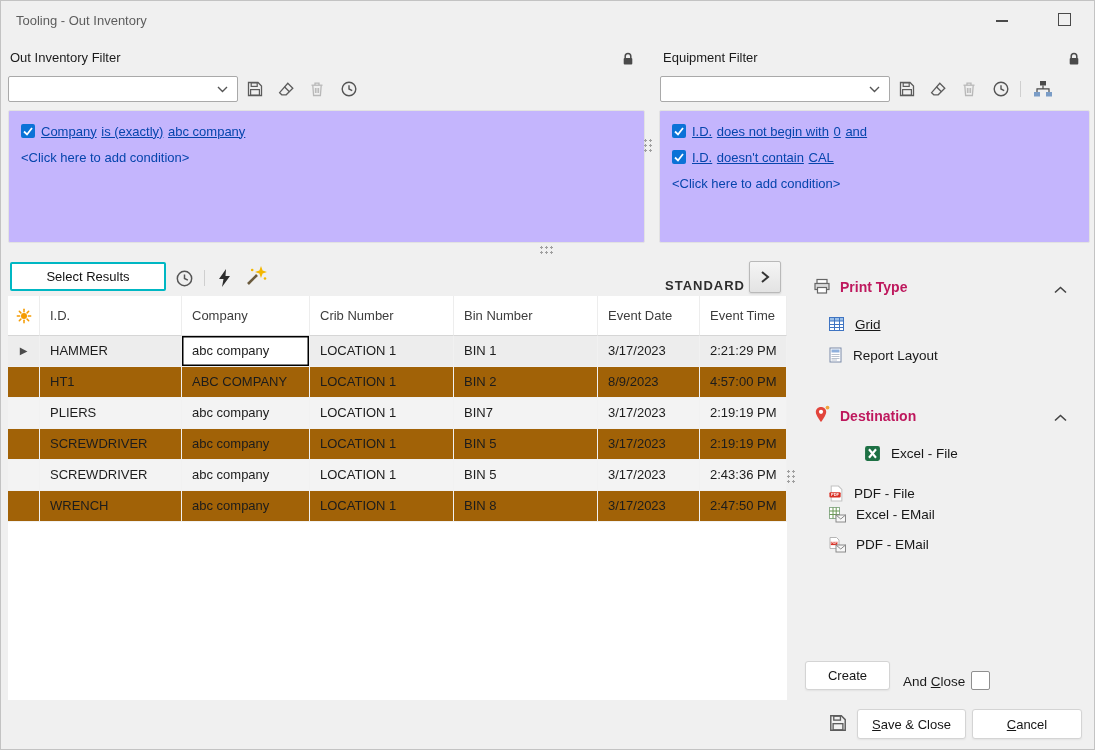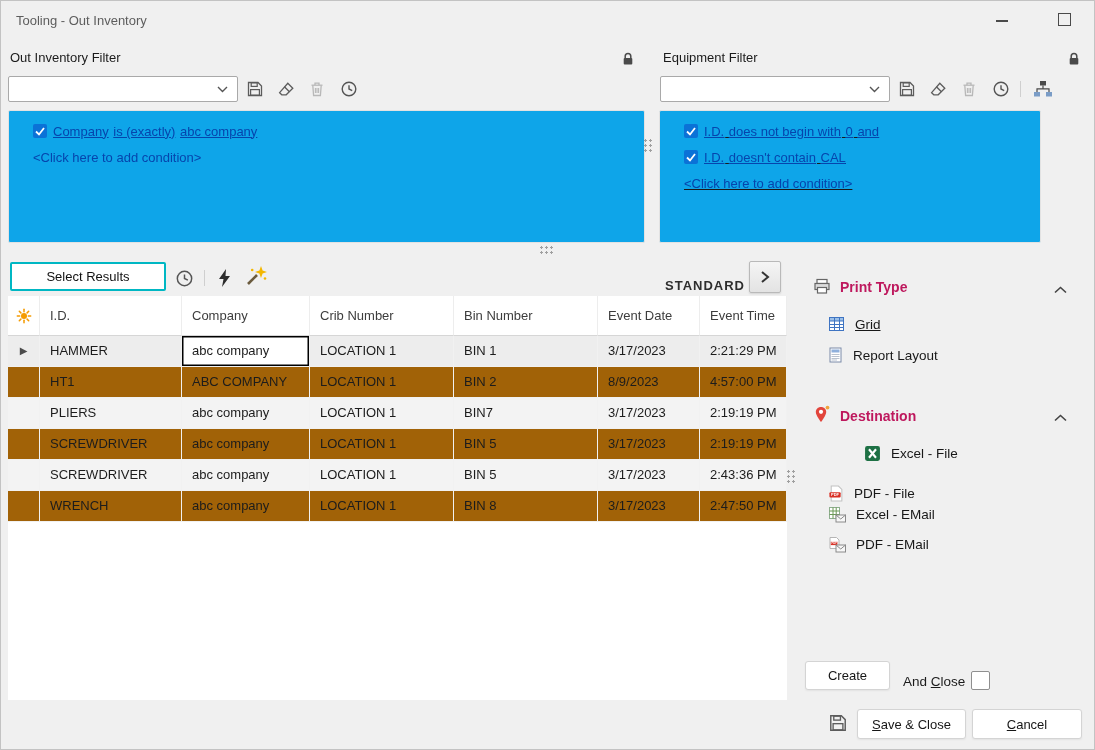--- a/index.html
+++ b/index.html
@@ -14,21 +14,21 @@
   .win-min { width:12px; height:2px; background:#4a4a4a; }
   .win-max { width:13px; height:13px; border:1.5px solid #4a4a4a; background:transparent; }
 
   
   .combo { width:230px; height:26px; background:#fff; border:1px solid #a9a9a9; border-radius:2px;
            display:flex; align-items:center; justify-content:flex-end; padding:0 9px; }
   .iconbtn { width:24px; height:24px; display:flex; align-items:center; justify-content:center; cursor:pointer; }
   .vsep { width:1px; height:16px; background:#cfcfcf; }
 
   
-  .filterbox { background:#0ea5e9; border:1px solid #e2e2e2; border-radius:2px; padding:7px 24px; }
+  .filterbox { background:#c4b5fd; border:1px solid #e2e2e2; border-radius:2px; padding:7px 12px; }
   .condline { display:flex; align-items:center; height:26px; gap:6px; white-space:nowrap; }
   .link { color:#0645ad; text-decoration:underline; cursor:pointer; margin-right:1px; }
   .addcond { color:#0645ad; cursor:pointer; }
 
   
   .grip-v { width:10px; height:16px; background: radial-gradient(circle, #9f9f9f 1.1px, transparent 1.3px); background-size:5px 5px; }
   .grip-h { width:16px; height:10px; background: radial-gradient(circle, #9f9f9f 1.1px, transparent 1.3px); background-size:5px 5px; }
 
   
   .select-results { width:156px; height:29px; background:#fff; border:2px solid #00b7c3; border-radius:2px;
@@ -178,21 +178,21 @@
         </svg>
       <span><span class="link">Company</span>
       <span class="link">is (exactly)</span>
       <span class="link">abc company</span></span>
     </div>
     <div class="condline">
       <span class="addcond">&lt;Click here to add condition&gt;</span>
     </div>
   </div>
 
-  <div class="abs filterbox" style="left:659px; top:110px; width:382px; height:133px;text-decoration:underline;">
+  <div class="abs filterbox" style="left:659px; top:110px; width:431px; height:133px;">
     <div class="condline">
       <svg width="14" height="14" viewBox="0 0 14 14">
           <rect width="14" height="14" rx="2" fill="#0b72d7"></rect>
           <polyline points="3,7.5 6,10.5 11,4" stroke="#fff" stroke-width="1.8" fill="none"></polyline>
         </svg>
       <span><span class="link">I.D.</span>
       <span class="link">does not begin with</span>
       <span class="link">0</span>
       <span class="link">and</span></span>
     </div>

